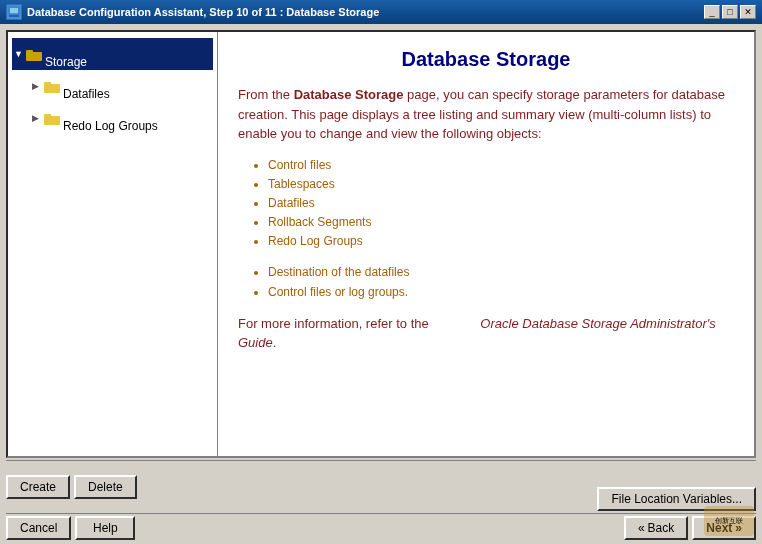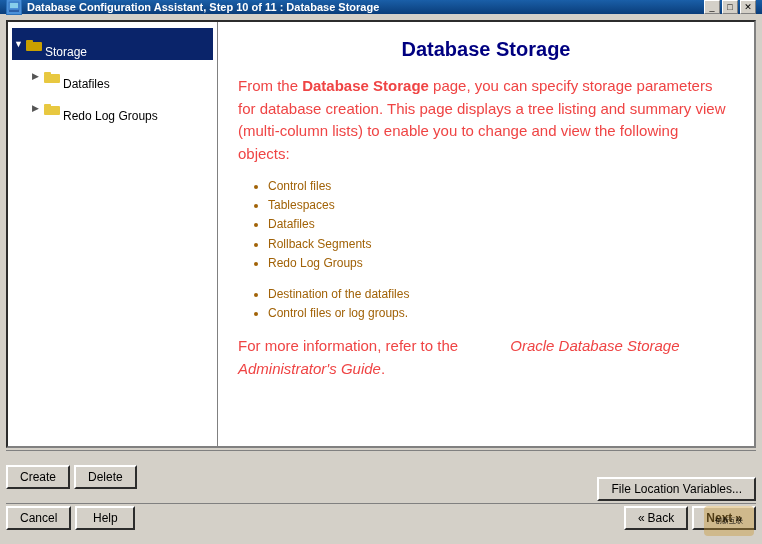--- a/index.html
+++ b/index.html
@@ -9,21 +9,21 @@
       background: #d4d0c8;
       width: 762px;
       height: 544px;
       overflow: hidden;
     }
 
     
     .title-bar {
       background: linear-gradient(to bottom, #1a5fa8, #0a3d7a);
       color: white;
-      height: 14px;
+      height: 24px;
       display: flex;
       align-items: center;
       padding: 0 6px;
       justify-content: space-between;
     }
     .title-bar-left {
       display: flex;
       align-items: center;
       gap: 5px;
     }
@@ -143,23 +143,23 @@
 
     .page-title {
       font-size: 20px;
       font-weight: bold;
       color: #000080;
       text-align: center;
       margin-bottom: 14px;
     }
 
     .description {
-      font-size: 15px;
+      font-size: 13px;
       line-height: 1.5;
-      color: #ef4444;
+      color: #7f1d1d;
       margin-bottom: 12px;
     }
 
     .description b { font-weight: bold; }
 
     .bullet-list {
       list-style: disc;
       margin-left: 30px;
       margin-bottom: 12px;
     }

